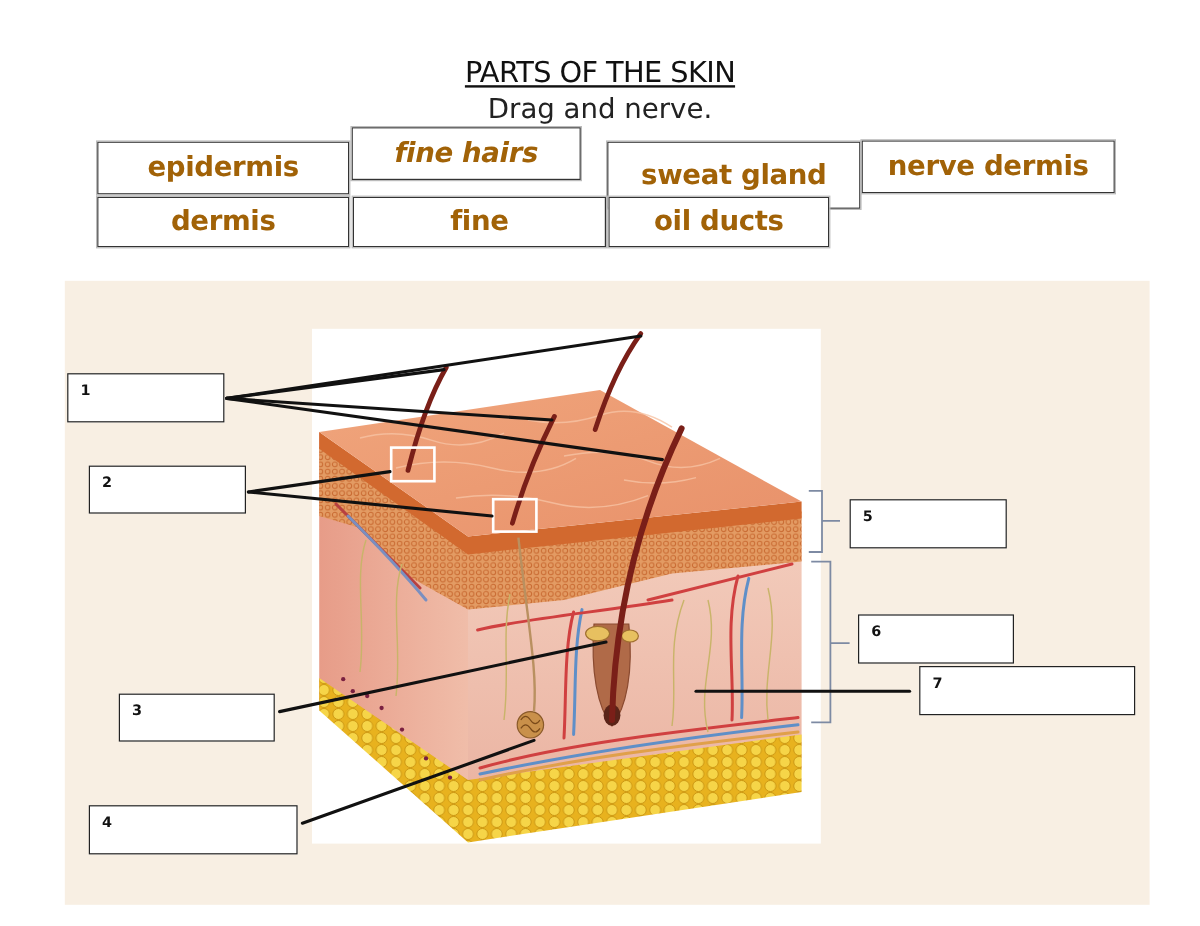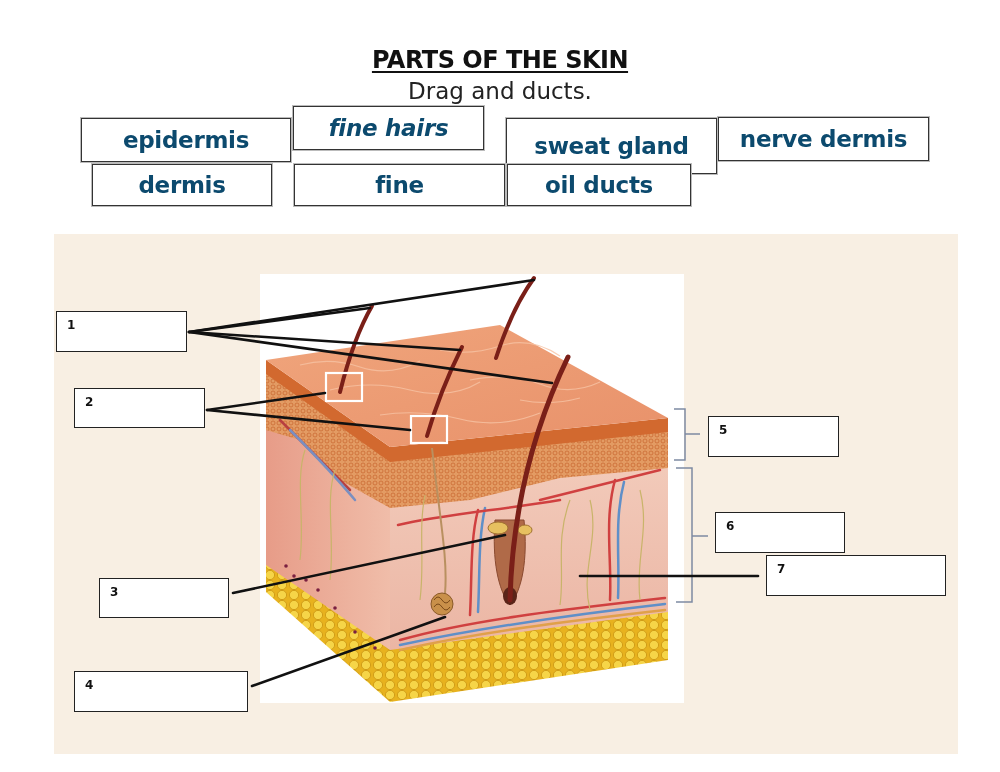--- a/index.html
+++ b/index.html
@@ -4,33 +4,33 @@
 <style>
   html, body { margin:0; padding:0; }
   body {
     width:1000px; height:772px; position:relative; overflow:hidden;
     background:#ffffff;
     font-family:"DejaVu Sans", "Liberation Sans", sans-serif;
     color:#111;
   }
   .title {
     position:absolute; left:0; width:1000px; top:46px; text-align:center;
-    font-size:24px; font-weight:bold; text-decoration:underline;
+    font-size:24px; font-weight:normal; text-decoration:underline;
     text-underline-offset:3px; letter-spacing:-0.5px; color:#111;
   }
   .subtitle {
     position:absolute; left:0; width:1000px; top:78px; text-align:center;
     font-size:23px; color:#222;
   }
   .word {
     position:absolute; box-sizing:border-box; background:#fff;
     border:1.5px solid #333; outline:1px solid #bbb; outline-offset:0;
     font-size:23px; font-weight:bold; text-align:center;
     display:flex; align-items:center; justify-content:center;
-    cursor:grab; color:#0c4a6e; letter-spacing:-0.3px;
+    cursor:grab; color:#a16207; letter-spacing:-0.3px;
   }
   .panel {
     position:absolute; left:54px; top:234px; width:904px; height:520px;
     background:#f8efe3;
   }
   .imgbox {
     position:absolute; left:260px; top:274px; width:424px; height:429px;
     background:#ffffff;
   }
   svg.diagram { position:absolute; left:0; top:0; }
@@ -40,28 +40,28 @@
   }
   .drop .num {
     position:absolute; left:10px; top:6px; font-size:12px; font-weight:bold;
     color:#111;
   }
 </style>
 </head>
 <body>
 
 <div class="title">PARTS OF THE SKIN</div>
-<div class="subtitle">Drag and ducts.</div>
+<div class="subtitle">Drag and nerve.</div>
 
 <div>
   <div class="word" style="left:81px;top:118px;width:210px;height:44px;">epidermis</div>
   <div class="word" style="left:293px;top:106px;width:191px;height:44px;font-style:italic;">fine hairs</div>
   <div class="word" style="left:506px;top:118px;width:211px;height:56px;">sweat gland</div>
   <div class="word" style="left:718px;top:117px;width:211px;height:44px;">nerve dermis</div>
-  <div class="word" style="left:92px;top:164px;width:180px;height:42px;">dermis</div>
+  <div class="word" style="left:81px;top:164px;width:210px;height:42px;">dermis</div>
   <div class="word" style="left:294px;top:164px;width:211px;height:42px;">fine</div>
   <div class="word" style="left:507px;top:164px;width:184px;height:42px;">oil ducts</div>
 </div>
 
 <div class="panel"></div>
 <div class="imgbox"></div>
 
 <svg class="diagram" width="1000" height="772" viewBox="0 0 1000 772" xmlns="http://www.w3.org/2000/svg">
   <defs>
     <linearGradient id="topG" x1="0" y1="0" x2="1" y2="1">

